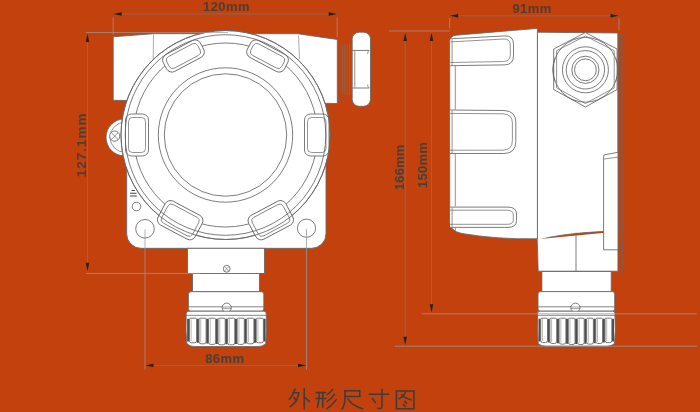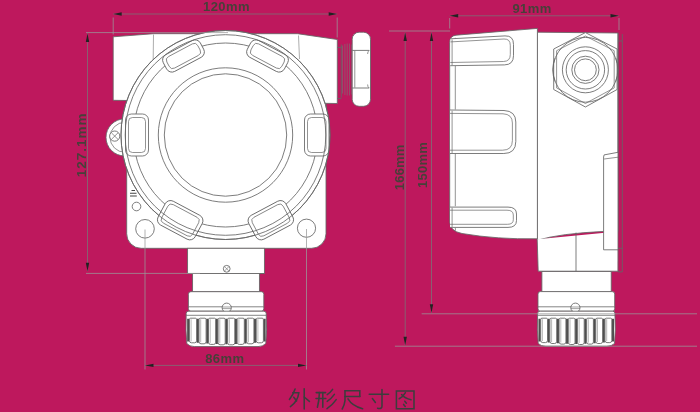--- a/index.html
+++ b/index.html
@@ -1,16 +1,16 @@
 <!DOCTYPE html>
 <html><head>
 <meta charset="utf-8">
 <style>
 html,body{margin:0;padding:0;background:#ffffff;}
-#stage{position:relative;width:700px;height:412px;background:#be185d;overflow:hidden;}
+#stage{position:relative;width:700px;height:412px;background:#c2410c;overflow:hidden;}
 svg{display:block;}
 text{font-family:"Liberation Sans",sans-serif;}
 </style>
 </head>
 <body>
 <div id="stage">
 <svg width="700" height="412" viewBox="0 0 700 412">
 
 <g stroke="#666" stroke-width="0.85" fill="none">
 

